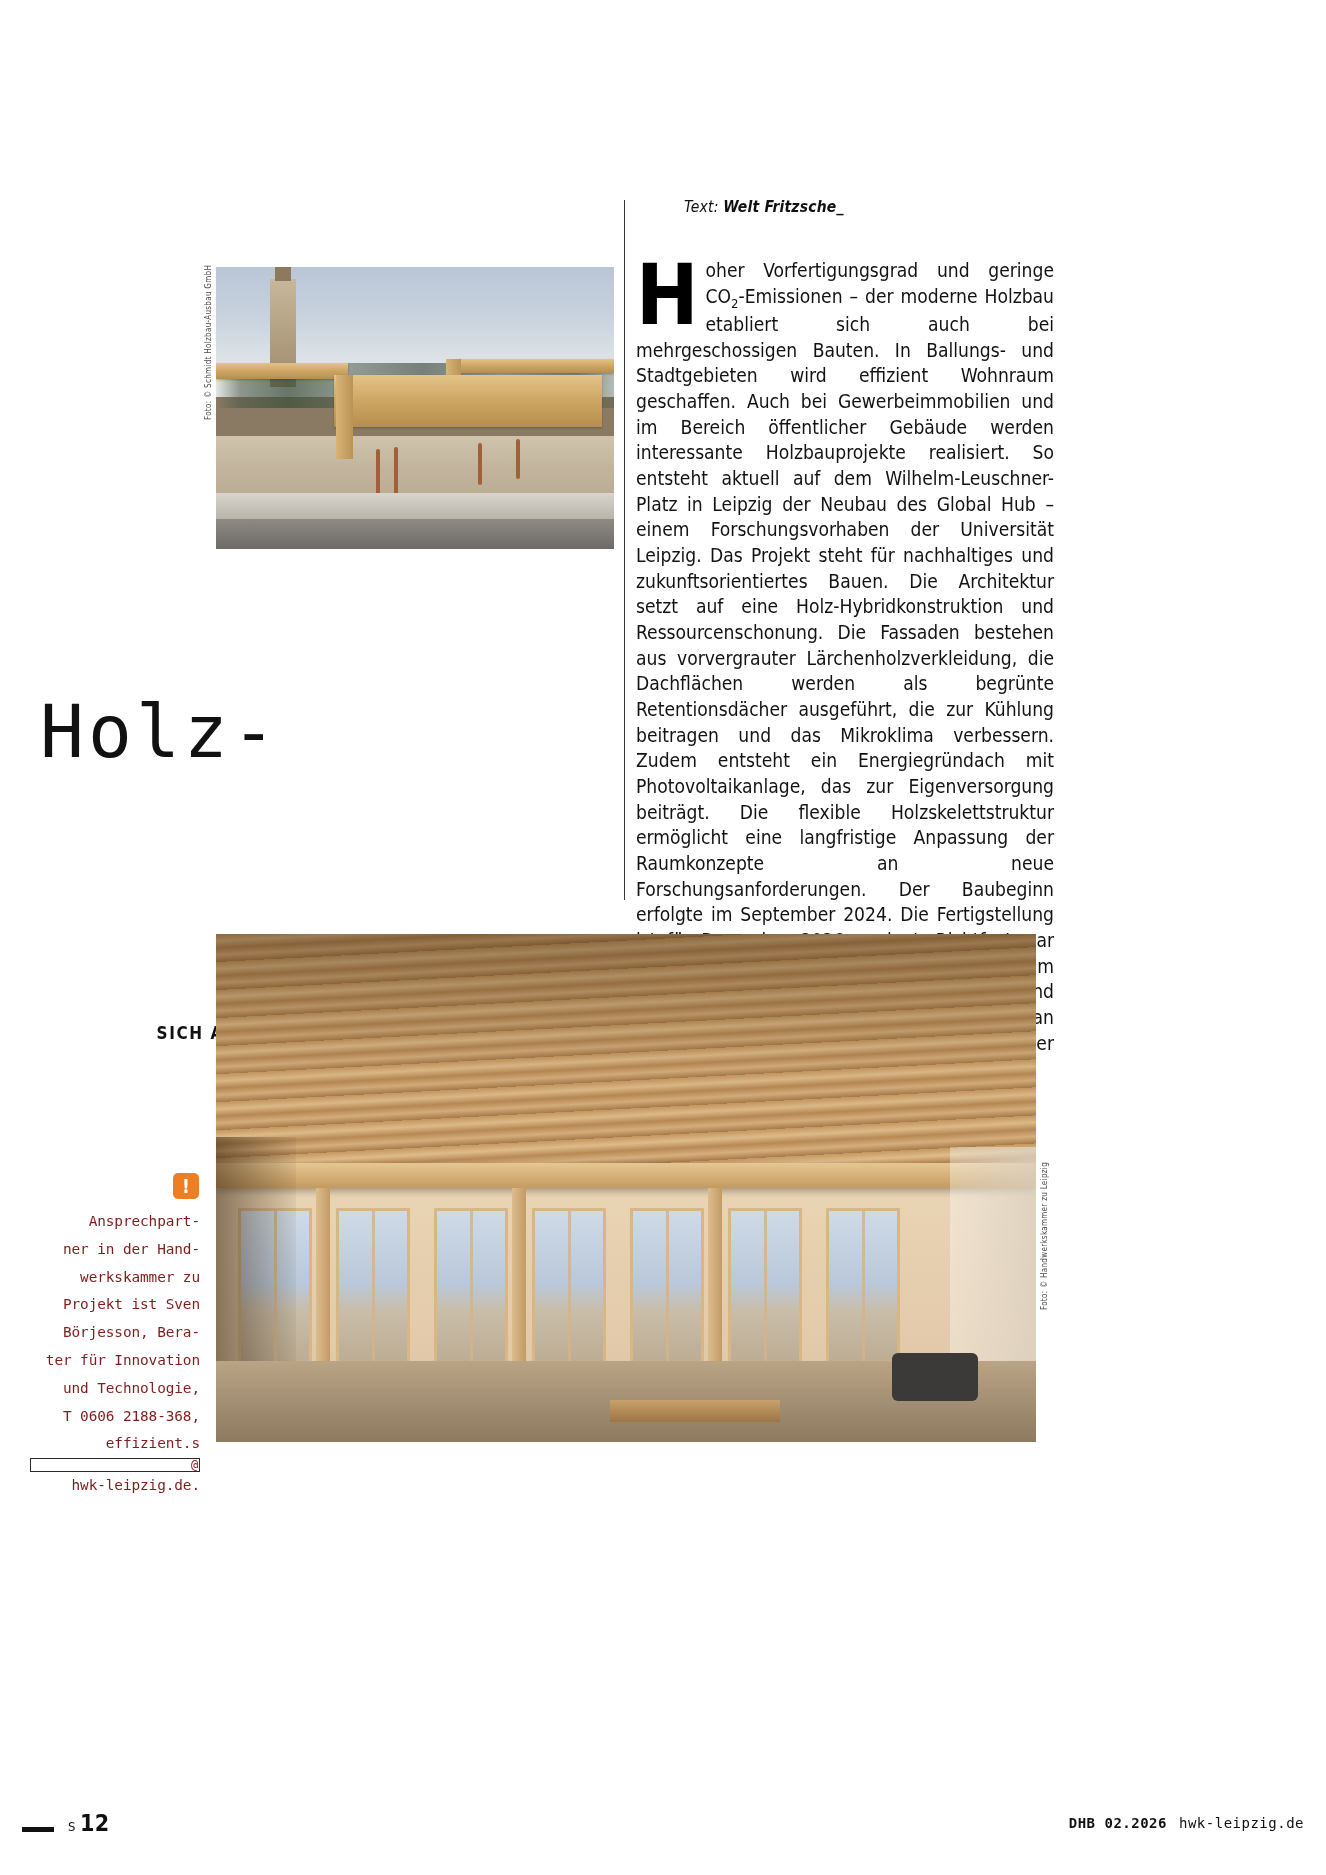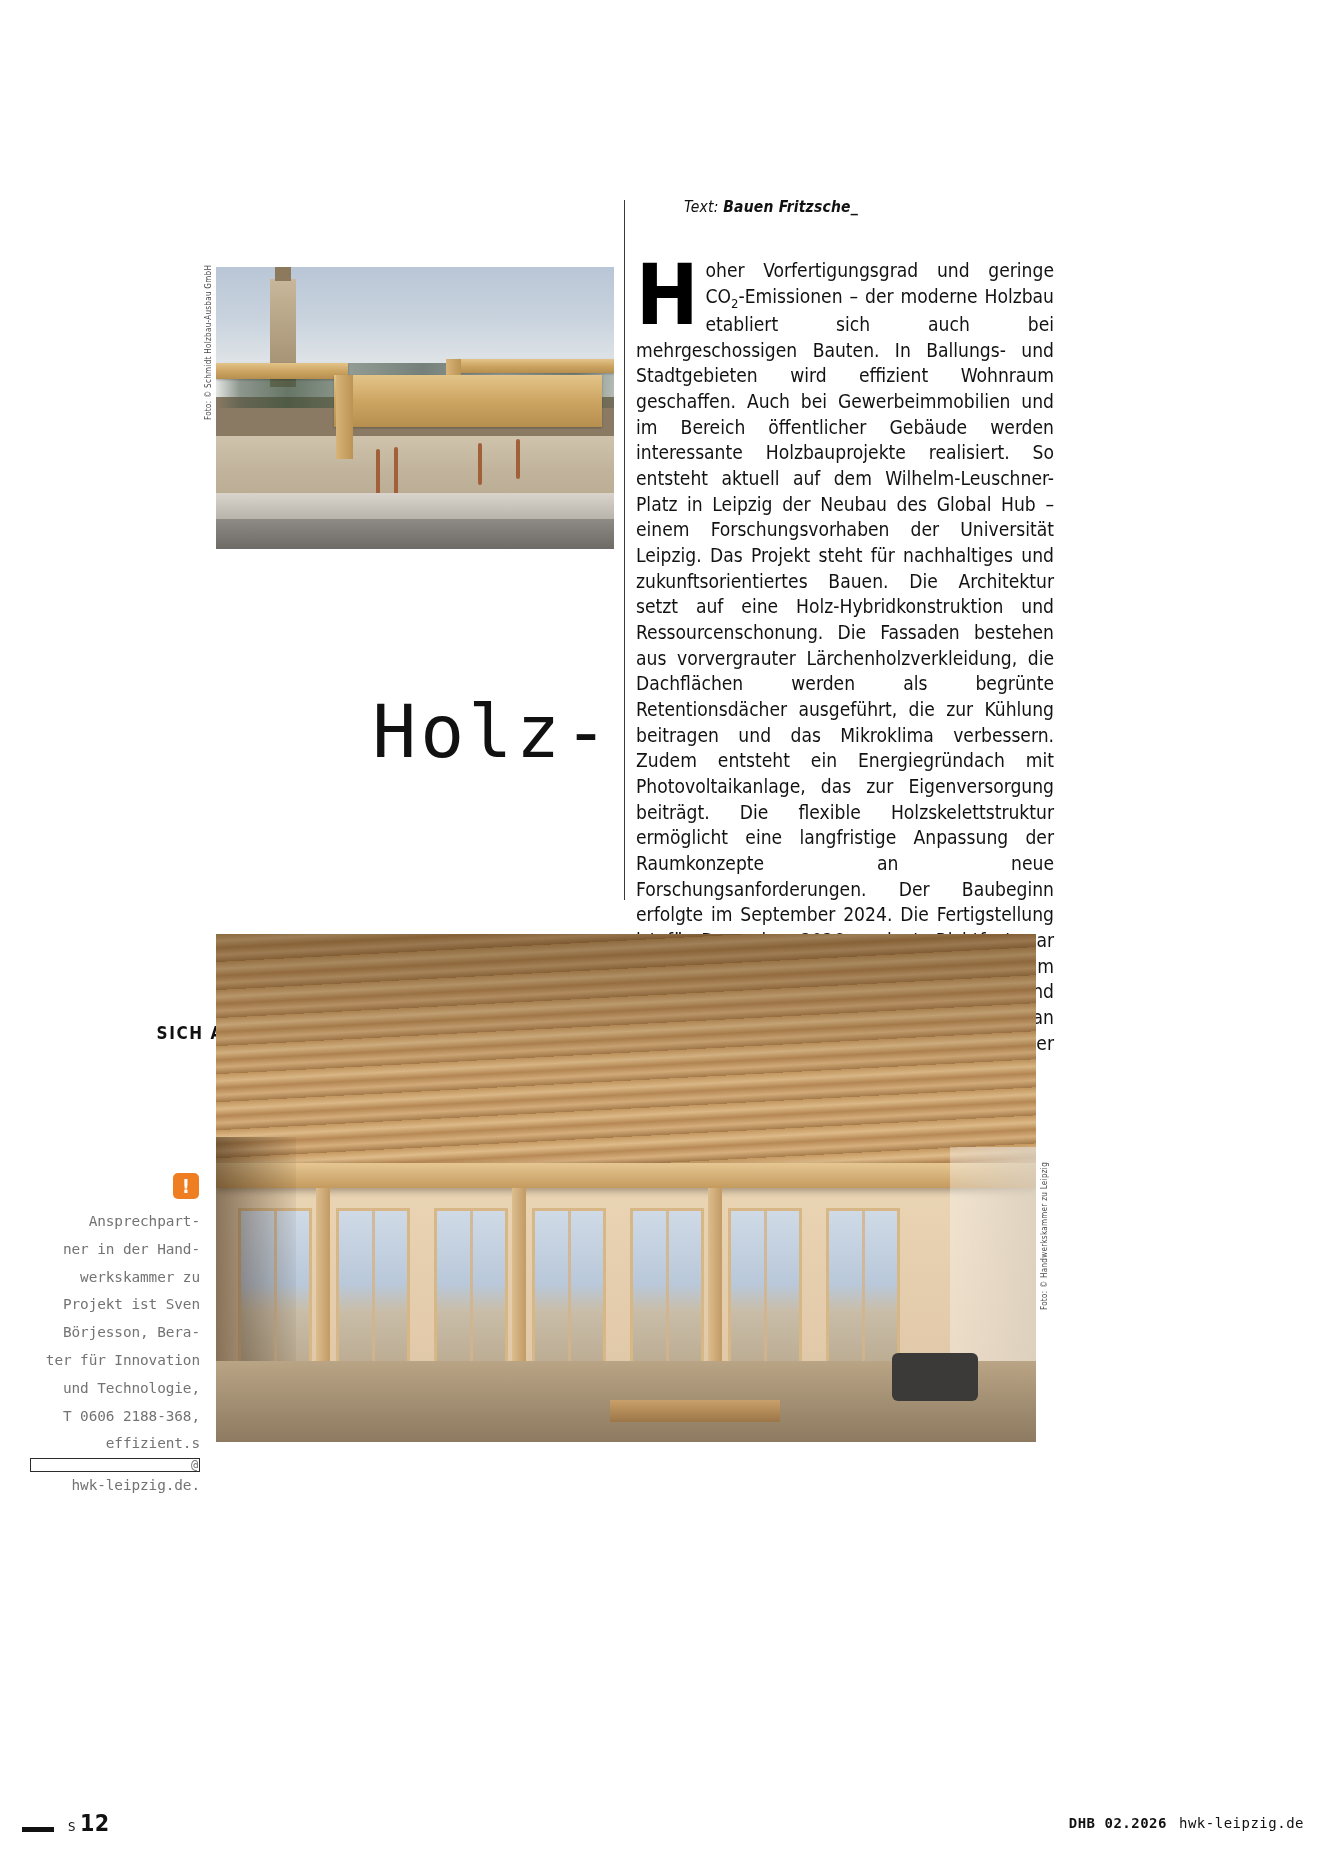--- a/index.html
+++ b/index.html
@@ -119,21 +119,20 @@
     transform-origin: left top;
     white-space: nowrap;
   }
 
   
   .headline {
     position: absolute;
     left: 40px;
     top: 640px;
     width: 572px;
-    text-align: right;
     font-family: "DejaVu Sans Mono", monospace;
     font-weight: 300;
     font-size: 73px;
     line-height: 1.17;
     letter-spacing: 4px;
     color: #111;
   }
   .headline .l2 { display: block; }
 
   .subtitle {
@@ -195,21 +194,21 @@
   .info-text {
     position: absolute;
     left: 30px;
     top: 1208px;
     width: 170px;
     text-align: right;
     font-family: "DejaVu Sans Mono", monospace;
     font-size: 14.4px;
     line-height: 1.93;
     letter-spacing: -.1px;
-    color: #737373;
+    color: #7f1d1d;
   }
   .info-text span { display: block; white-space: nowrap; }
   .at-box {
     display: inline-block;
     border: 1px solid #2b2b2b;
     line-height: 1;
     padding: 0 1px;
     font-size: 12px;
   }
 
@@ -327,21 +326,21 @@
   .footer-right .issue { font-weight: 700; }
   .footer-right .site  { font-weight: 400; margin-left: 12px; }
 </style>
 </head>
 <body>
 
 <div class="page">
 
   <div class="byline">
     <span class="lbl">Text:</span>
-    <span class="nm">Bauen Fritzsche_</span>
+    <span class="nm">Welt Fritzsche_</span>
   </div>
   <div class="col-rule"></div>
 
   <div class="photo-top">
     <div class="sky"></div>
     <div class="tower"></div>
     <div class="skyline"></div>
     <div class="slab"></div>
     <div class="beam b2"></div>
     <div class="beam b3"></div>

